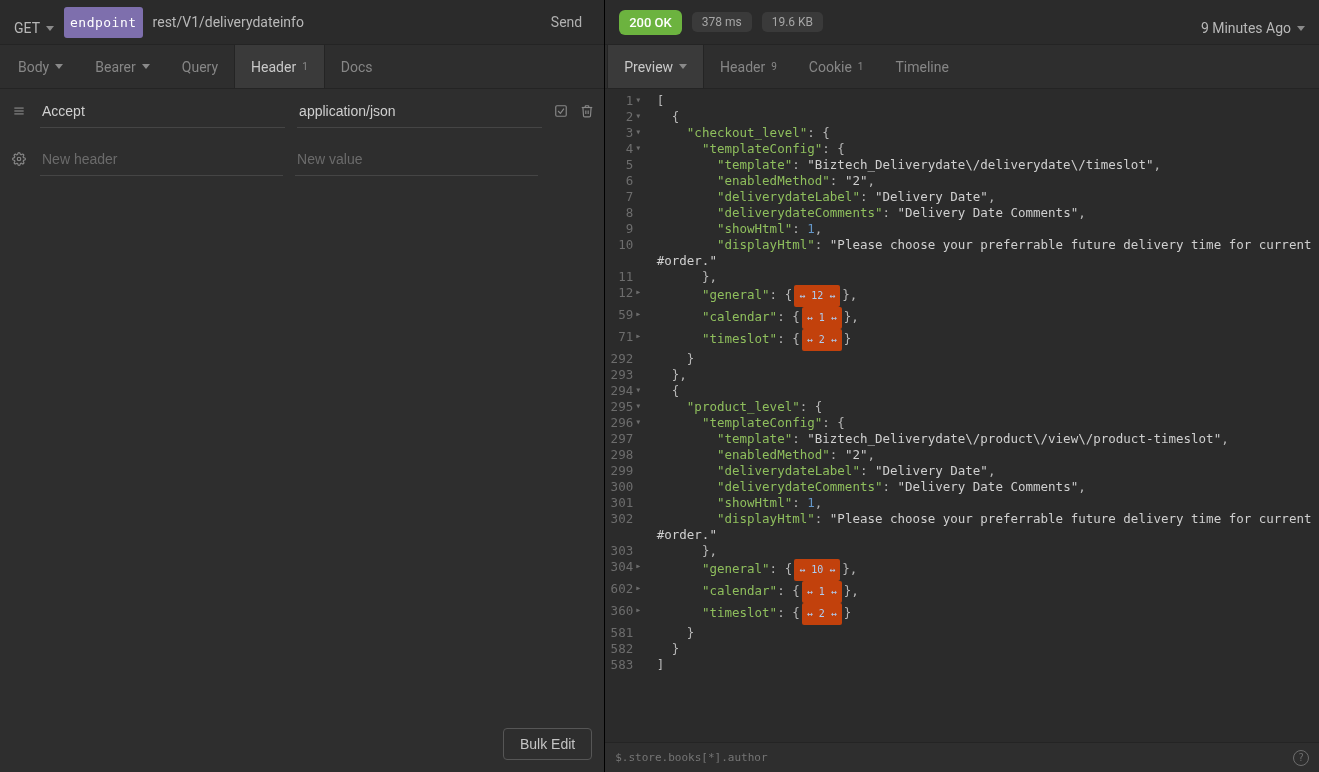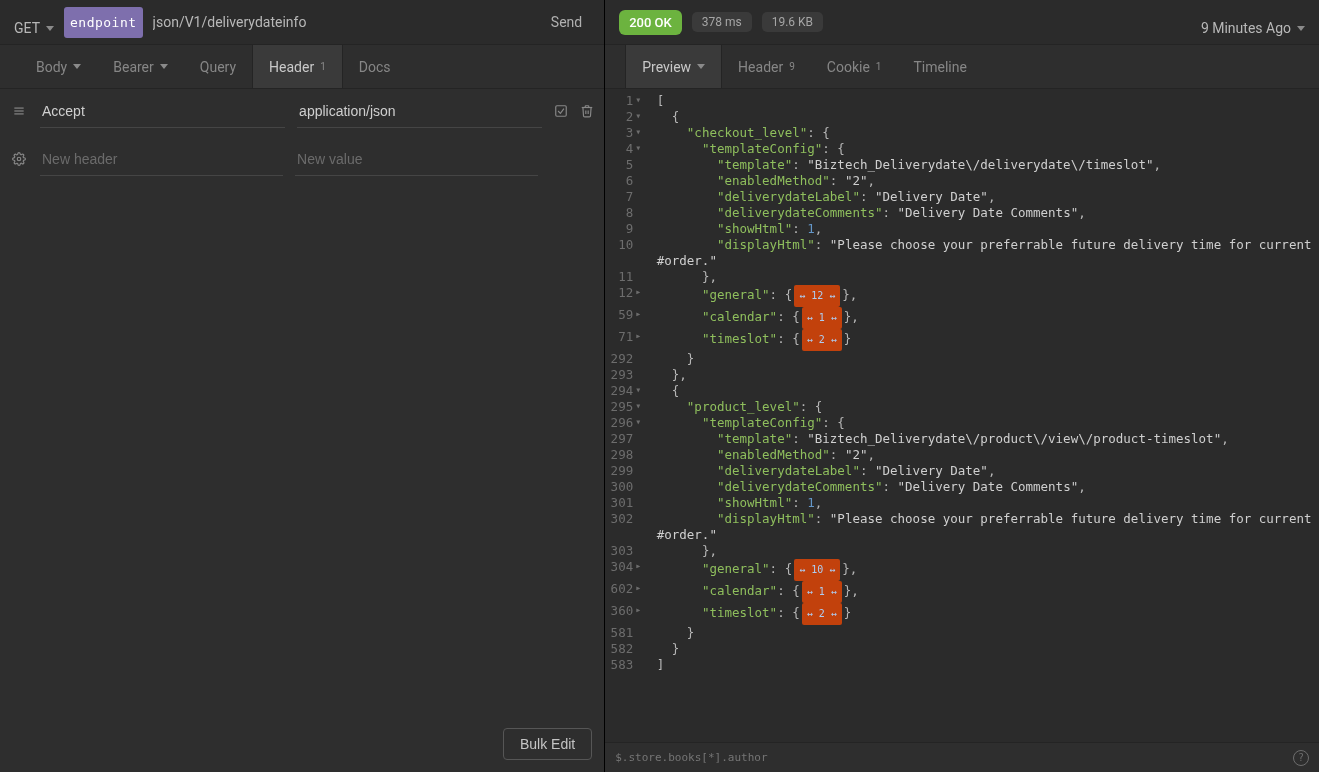--- a/index.html
+++ b/index.html
@@ -11,21 +11,21 @@
   .topbar { height:45px; background:#2b2b2b; display:flex; align-items:center; padding:0 14px; border-bottom:1px solid #242424; gap:10px; }
   .method { color:#b8b8b8; font-size:14px; display:flex; align-items:center; gap:6px;margin-top:12px; }
   .chevron-down { width:0; height:0; border-left:4px solid transparent; border-right:4px solid transparent; border-top:5px solid #8a8a8a; }
   .tag { font-family: "Menlo","Consolas",monospace; font-size:13px; background:#7e6fad; color:#fff; padding:8px 6px; border-radius:3px; letter-spacing:.5px; }
   .url { color:#b8b8b8; font-size:14px; flex:1; white-space:nowrap; overflow:hidden; text-overflow:ellipsis; }
   .send { color:#b0b0b0; font-size:14px; margin-left:auto; padding:4px 8px; }
   .status-badge { background:#6cb33f; color:#fff; font-size:13px; padding:5px 10px; border-radius:6px; font-weight:500; }
   .pill { background:#3a3a3a; color:#a5a5a5; font-size:12px; padding:3px 10px; border-radius:5px; }
   .topbar .spacer { flex:1; }
   
-  .tabbar { height:44px; border-bottom:1px solid #242424; display:flex; padding-left:20px; }
+  .tabbar { height:44px; border-bottom:1px solid #242424; display:flex; padding-left:2px; }
   .tab { color:#868686; font-size:14px; padding:0 16px; height:100%; display:flex; align-items:center; gap:6px; position:relative; cursor:pointer; }
   .tab.active { color:#c9c9c9; background:#3a3a3a; border:1px solid #242424; border-bottom:none; border-top:none; }
   .sup { font-size:10px; color:#888; vertical-align:super; }
   
   .headers-editor { flex:1; overflow:auto; padding:4px 10px 10px 10px; }
   .hrow { display:flex; align-items:center; gap:12px; padding:4px 0 12px 0; border-bottom:1px solid transparent; }
   .hrow .icon { width:18px; text-align:center; color:#7a7a7a; font-size:14px; }
   .hrow .col { flex:1; }
   .hrow input { width:100%; background:transparent; border:none; border-bottom:1px solid #454545; color:#cfcfcf; font-size:14px; padding:6px 2px 8px 2px; outline:none; }
   .hrow input::placeholder { color:#6b6b6b; }
@@ -54,21 +54,21 @@
 
 <div class="app">
 
   <div class="pane left">
     <div class="topbar">
       <div class="method">
         <span>GET</span>
         <span class="chevron-down"></span>
       </div>
       <span class="tag">endpoint</span>
-      <span class="url">json/V1/deliverydateinfo</span>
+      <span class="url">rest/V1/deliverydateinfo</span>
       <span class="send">Send</span>
     </div>
     <div class="tabbar">
       <div class="tab">
         <span>Body</span>
         <span class="chevron-down"></span>
       </div>
       <div class="tab">
         <span>Bearer</span>
         <span class="chevron-down"></span>

